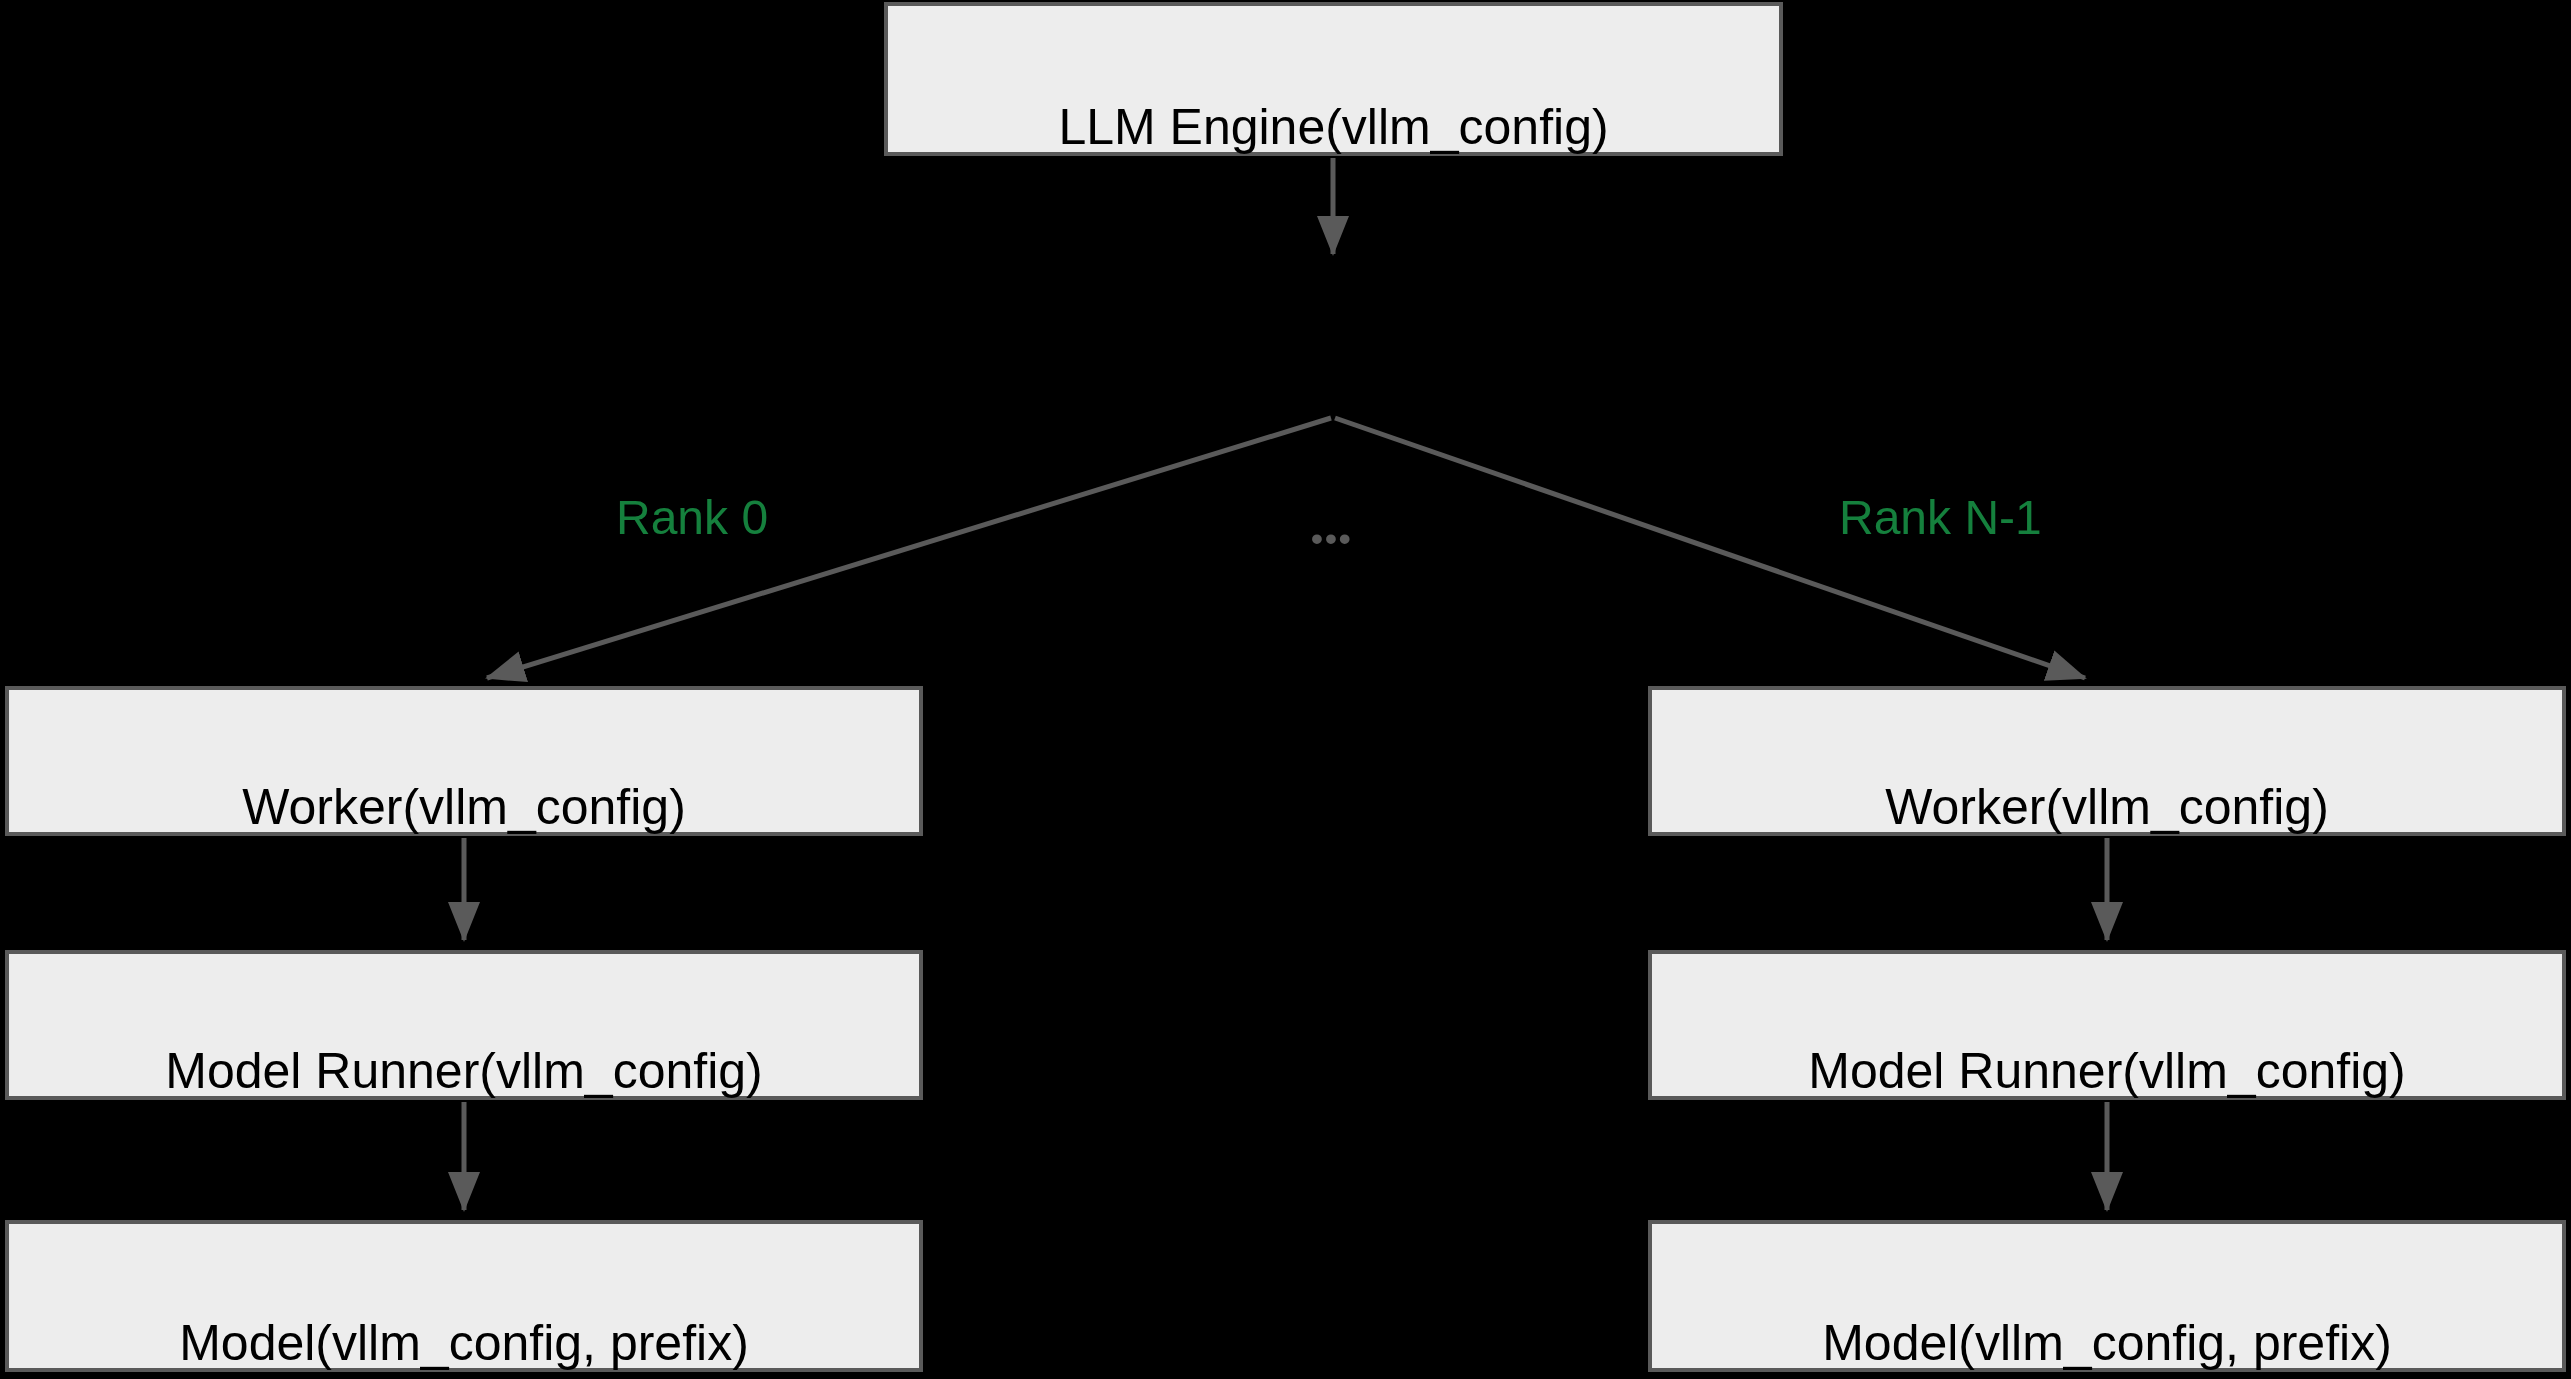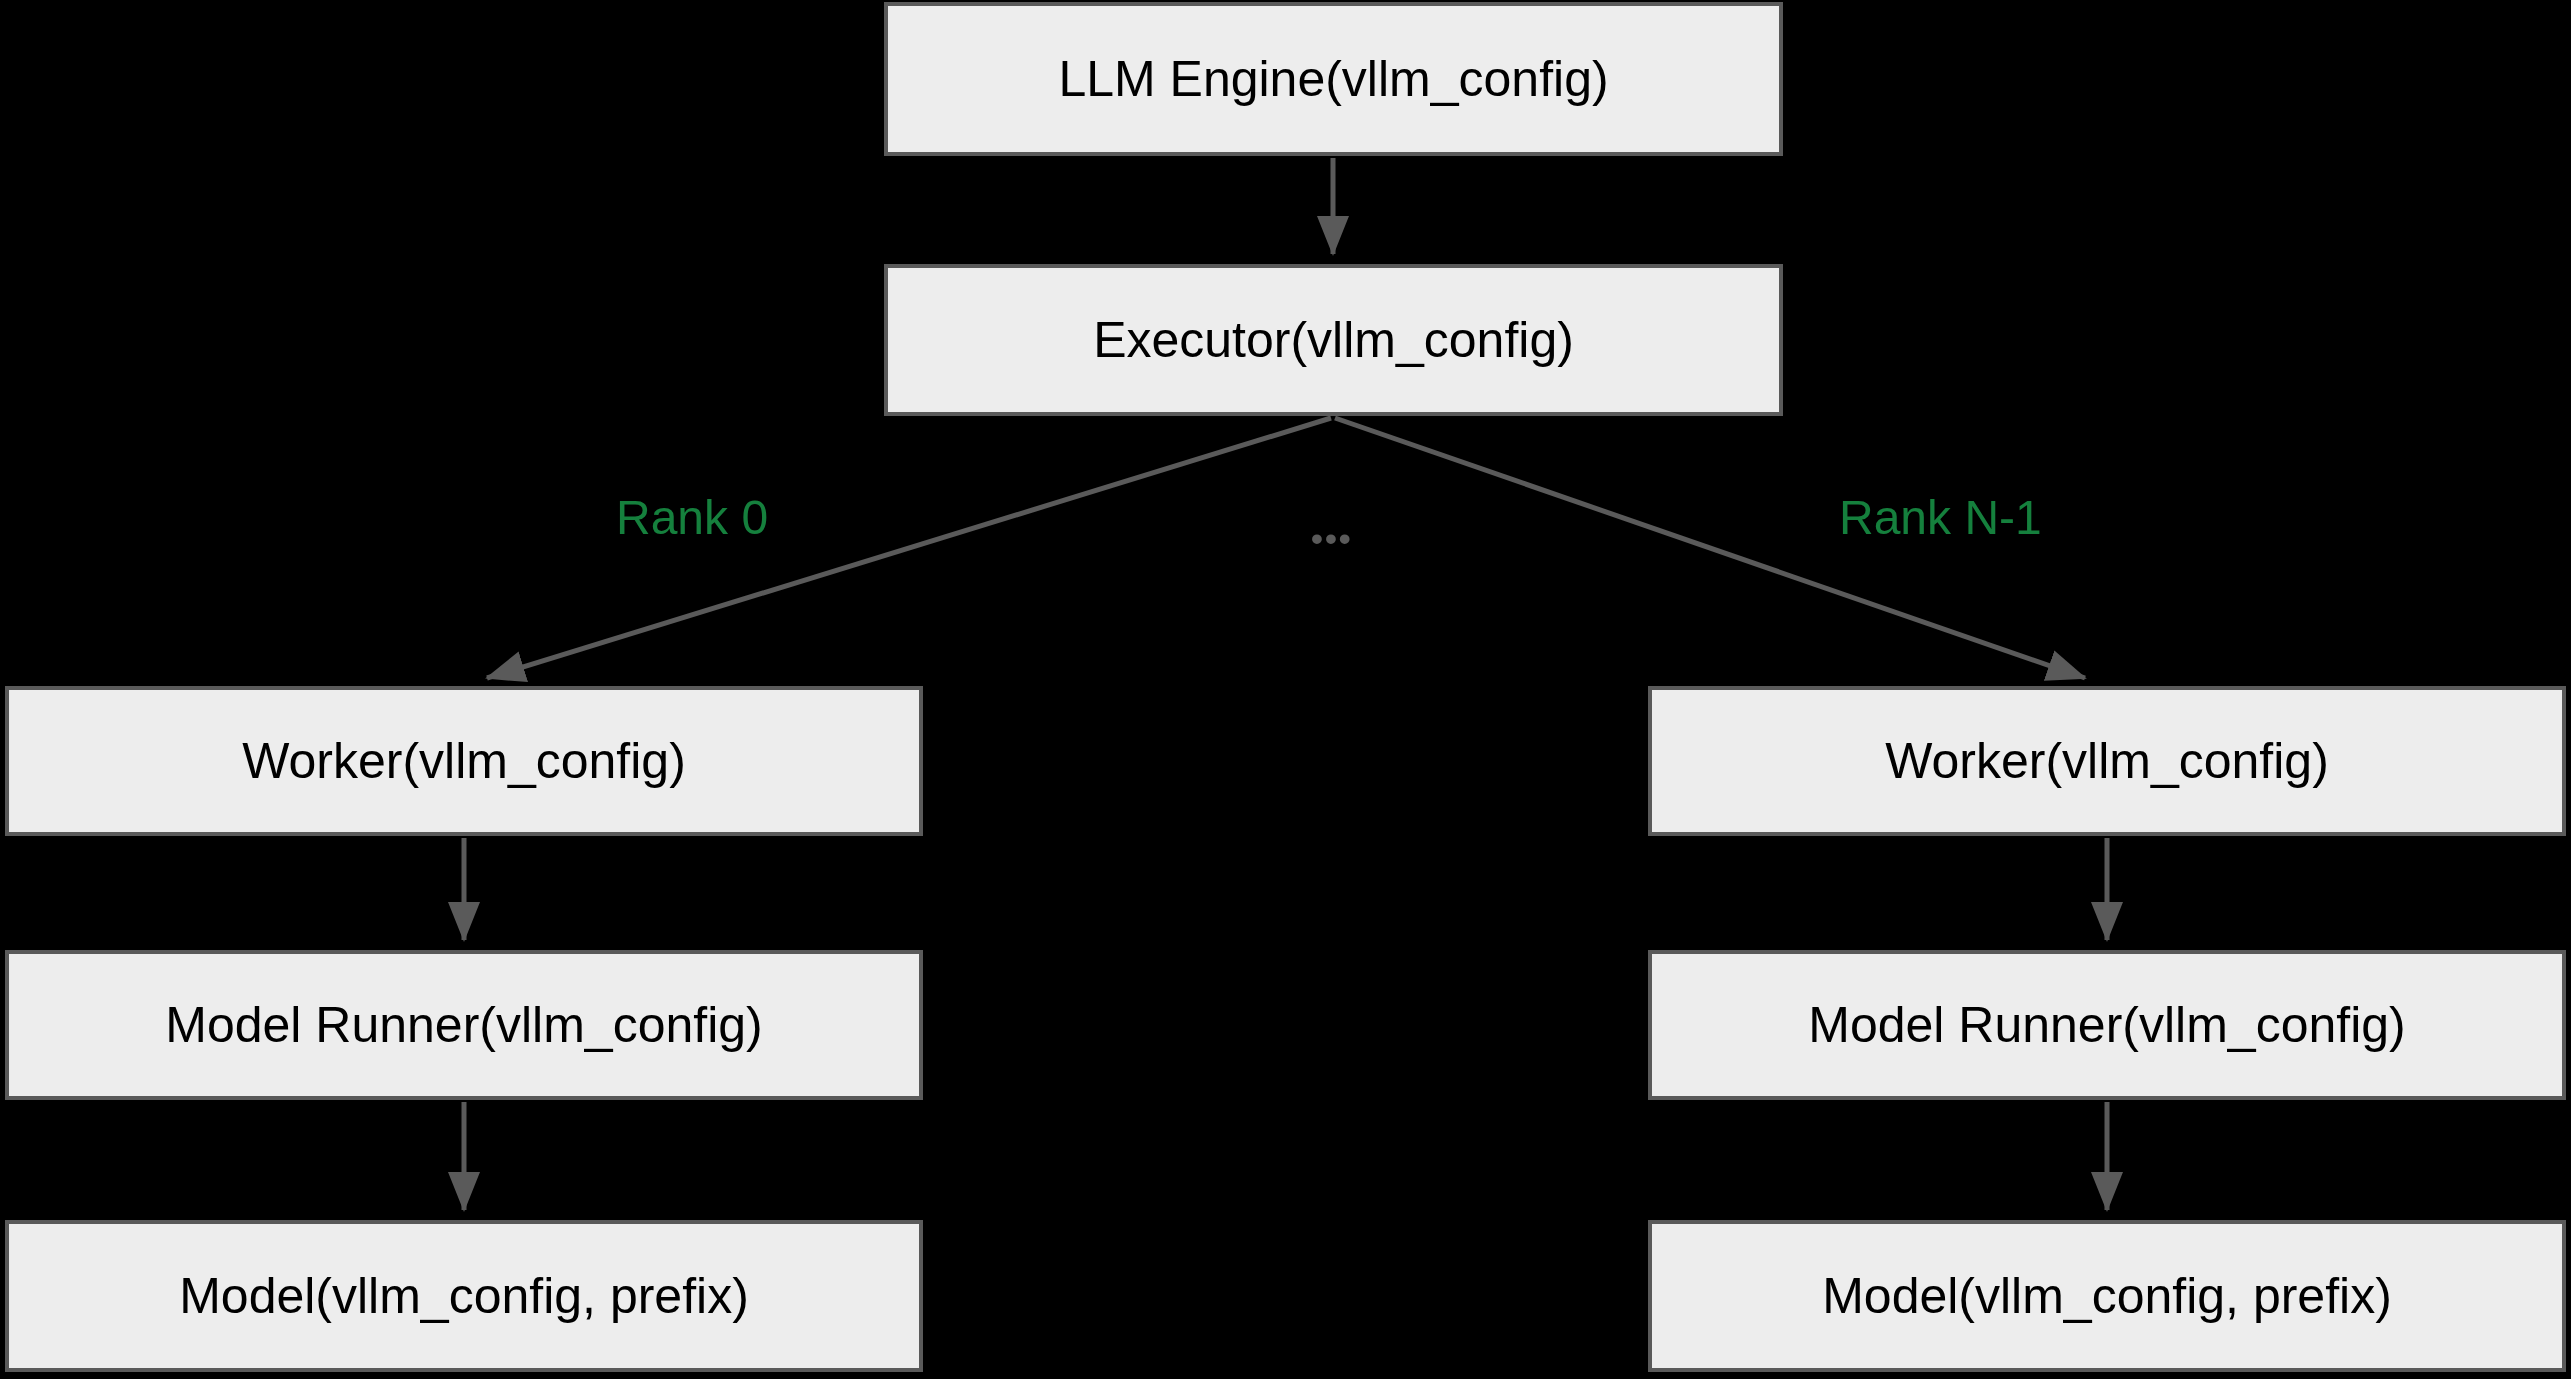--- a/index.html
+++ b/index.html
@@ -25,21 +25,21 @@
     width: 2571px;
     height: 1379px;
     pointer-events: none;
   }
   .node {
     position: absolute;
     box-sizing: border-box;
     background: #ededed;
     border: 4px solid #5a5a5a;
     display: flex;
-    align-items: center;
+    align-items: flex-end;
     justify-content: center;
     color: #000000;
     font-family: "Liberation Sans", sans-serif;
     font-weight: 400;
     font-size: 50px;
     letter-spacing: 0px;
     white-space: nowrap;
     line-height: 1;
   }
   .edge-label {
@@ -100,23 +100,20 @@
 
     <g>
       <line x1="2107" y1="1102" x2="2107" y2="1210" stroke="#5a5a5a" stroke-width="5" marker-end="url(#arrowhead)"></line>
     </g>
   </svg>
 
   <div class="node" style="left:884px; top:2px; width:899px; height:154px;">
     <span>LLM Engine(vllm_config)</span>
   </div>
 
-  <div class="node" style="left:884px; top:264px; width:899px; height:152px;">
-    <span>Executor(vllm_config)</span>
-  </div>
 
   <div class="node" style="left:5px; top:686px; width:918px; height:150px;">
     <span>Worker(vllm_config)</span>
   </div>
 
   <div class="node" style="left:5px; top:950px; width:918px; height:150px;">
     <span>Model Runner(vllm_config)</span>
   </div>
 
   <div class="node" style="left:5px; top:1220px; width:918px; height:152px;">

